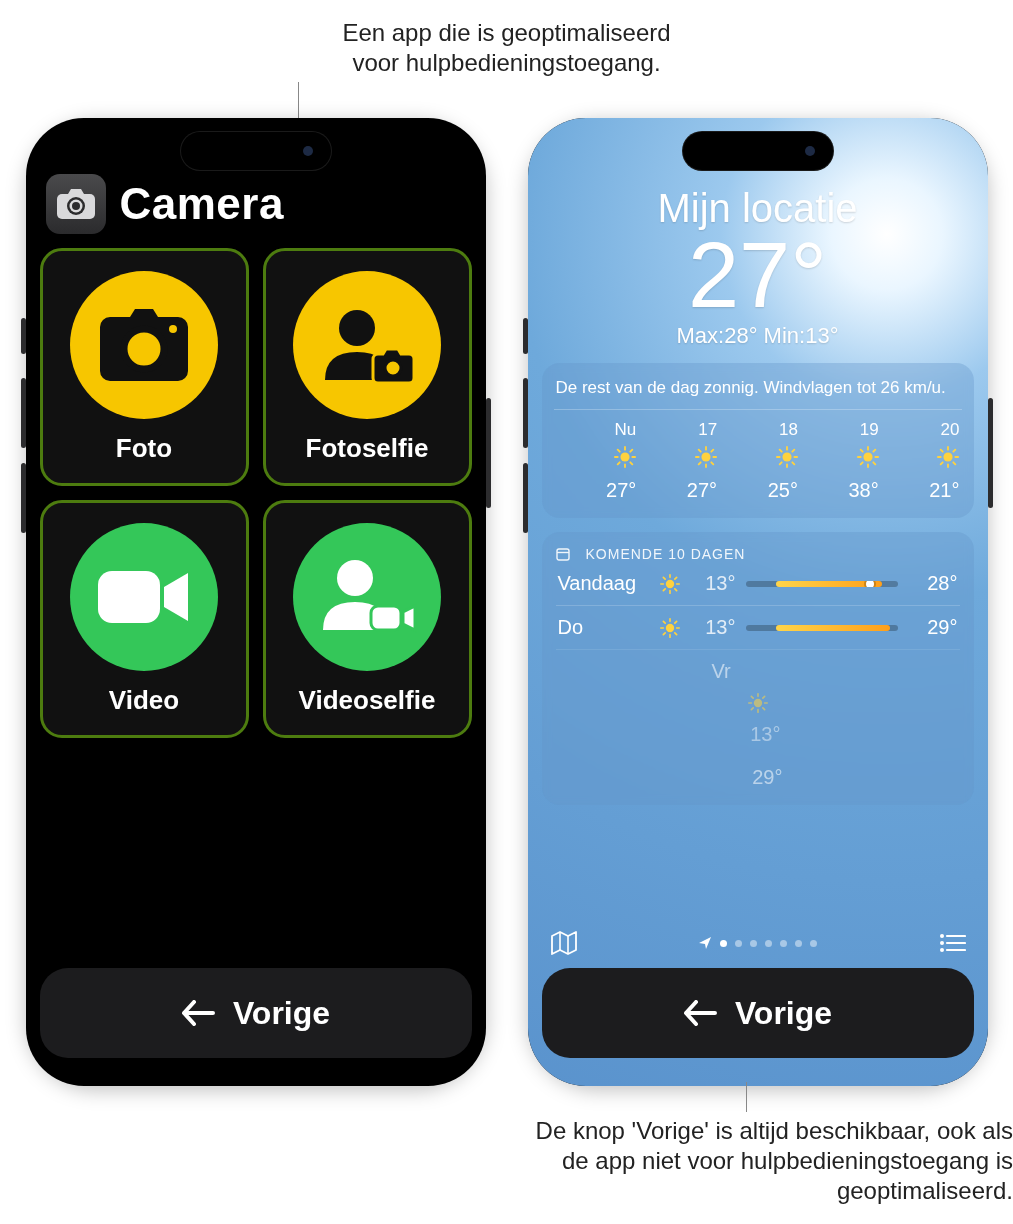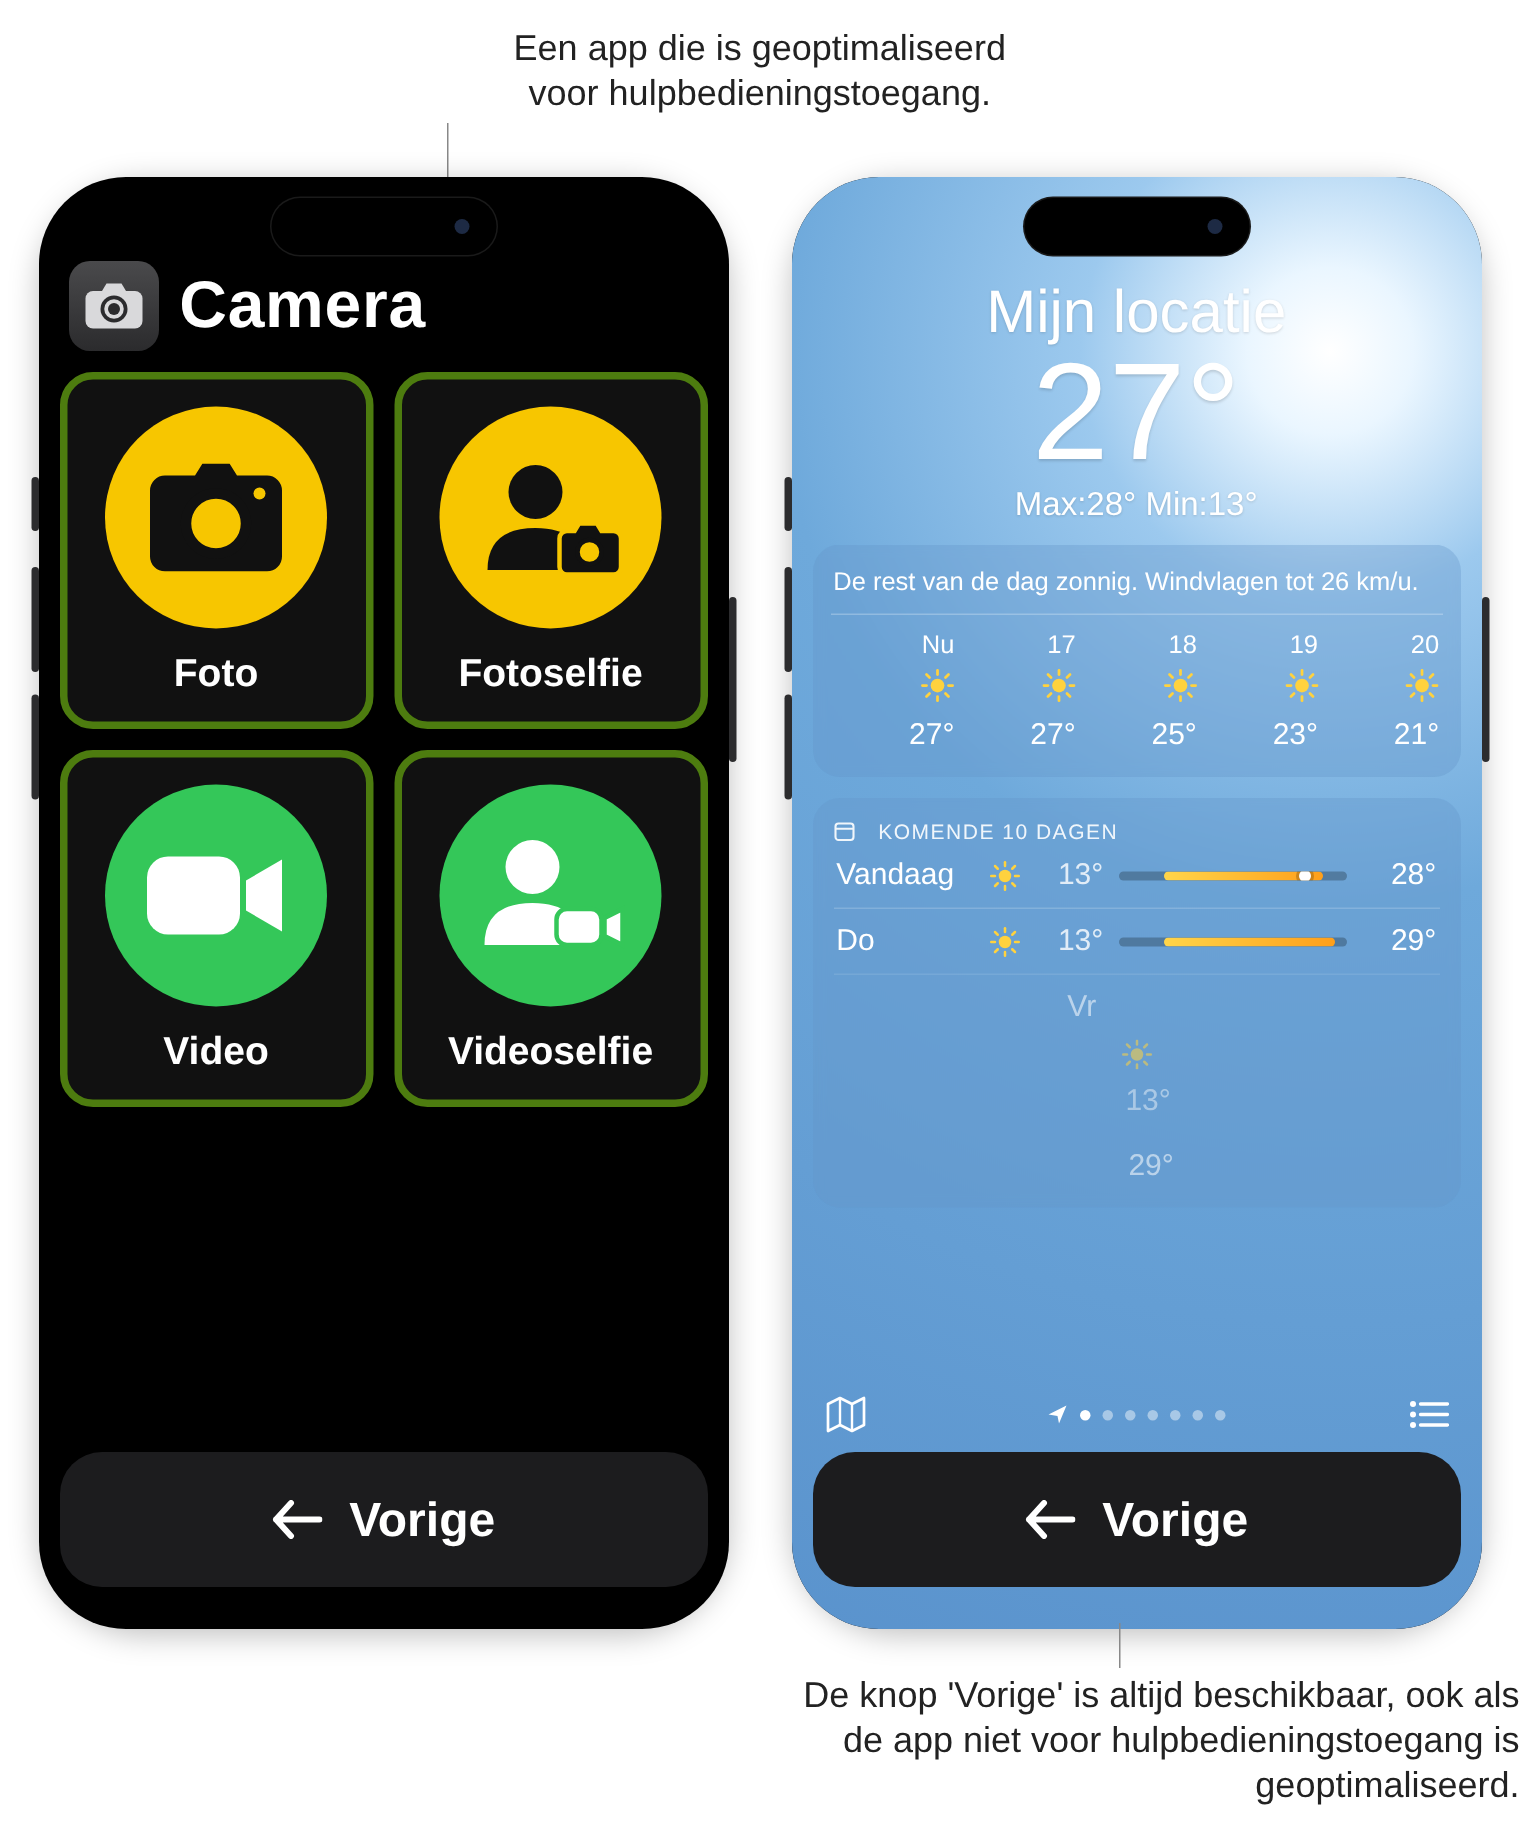--- a/index.html
+++ b/index.html
@@ -104,21 +104,21 @@
     color:#fff;font-size:44px;font-weight:700;letter-spacing:.5px;
   }
   .cam-grid{
     display:grid;
     grid-template-columns:1fr 1fr;
     gap:14px;
     padding: 8px 14px;
   }
   .cam-tile{
     background:#111;
-    border:5px solid #4d7c0f;
+    border:3px solid #4d7c0f;
     border-radius:22px;
     height:238px;
     display:flex;flex-direction:column;align-items:center;justify-content:center;
     gap:14px;
   }
   .cam-circle{
     width:148px;height:148px;border-radius:50%;
     display:flex;align-items:center;justify-content:center;
   }
   .yellow{background:#f7c600;}
@@ -349,21 +349,21 @@
       <line x1="12" y1="1" x2="12" y2="4"></line>
                       <line x1="12" y1="20" x2="12" y2="23"></line>
       <line x1="1" y1="12" x2="4" y2="12"></line>
                       <line x1="20" y1="12" x2="23" y2="12"></line>
       <line x1="4" y1="4" x2="6.2" y2="6.2"></line>
                       <line x1="17.8" y1="17.8" x2="20" y2="20"></line>
       <line x1="4" y1="20" x2="6.2" y2="17.8"></line>
                       <line x1="17.8" y1="6.2" x2="20" y2="4"></line>
     </g>
                   </svg></span>
-    <div class="h-temp">23°</div></div>
+    <div class="h-temp">38°</div></div>
               <div class="hour"><div class="h-time">20</div>
     <span class="sun-mini"><svg width="22" height="22" viewBox="0 0 24 24">
     <circle cx="12" cy="12" r="5" fill="#ffd23e"></circle>
     <g stroke="#ffd23e" stroke-width="2" stroke-linecap="round">
       <line x1="12" y1="1" x2="12" y2="4"></line>
                       <line x1="12" y1="20" x2="12" y2="23"></line>
       <line x1="1" y1="12" x2="4" y2="12"></line>
                       <line x1="20" y1="12" x2="23" y2="12"></line>
       <line x1="4" y1="4" x2="6.2" y2="6.2"></line>
                       <line x1="17.8" y1="17.8" x2="20" y2="20"></line>

